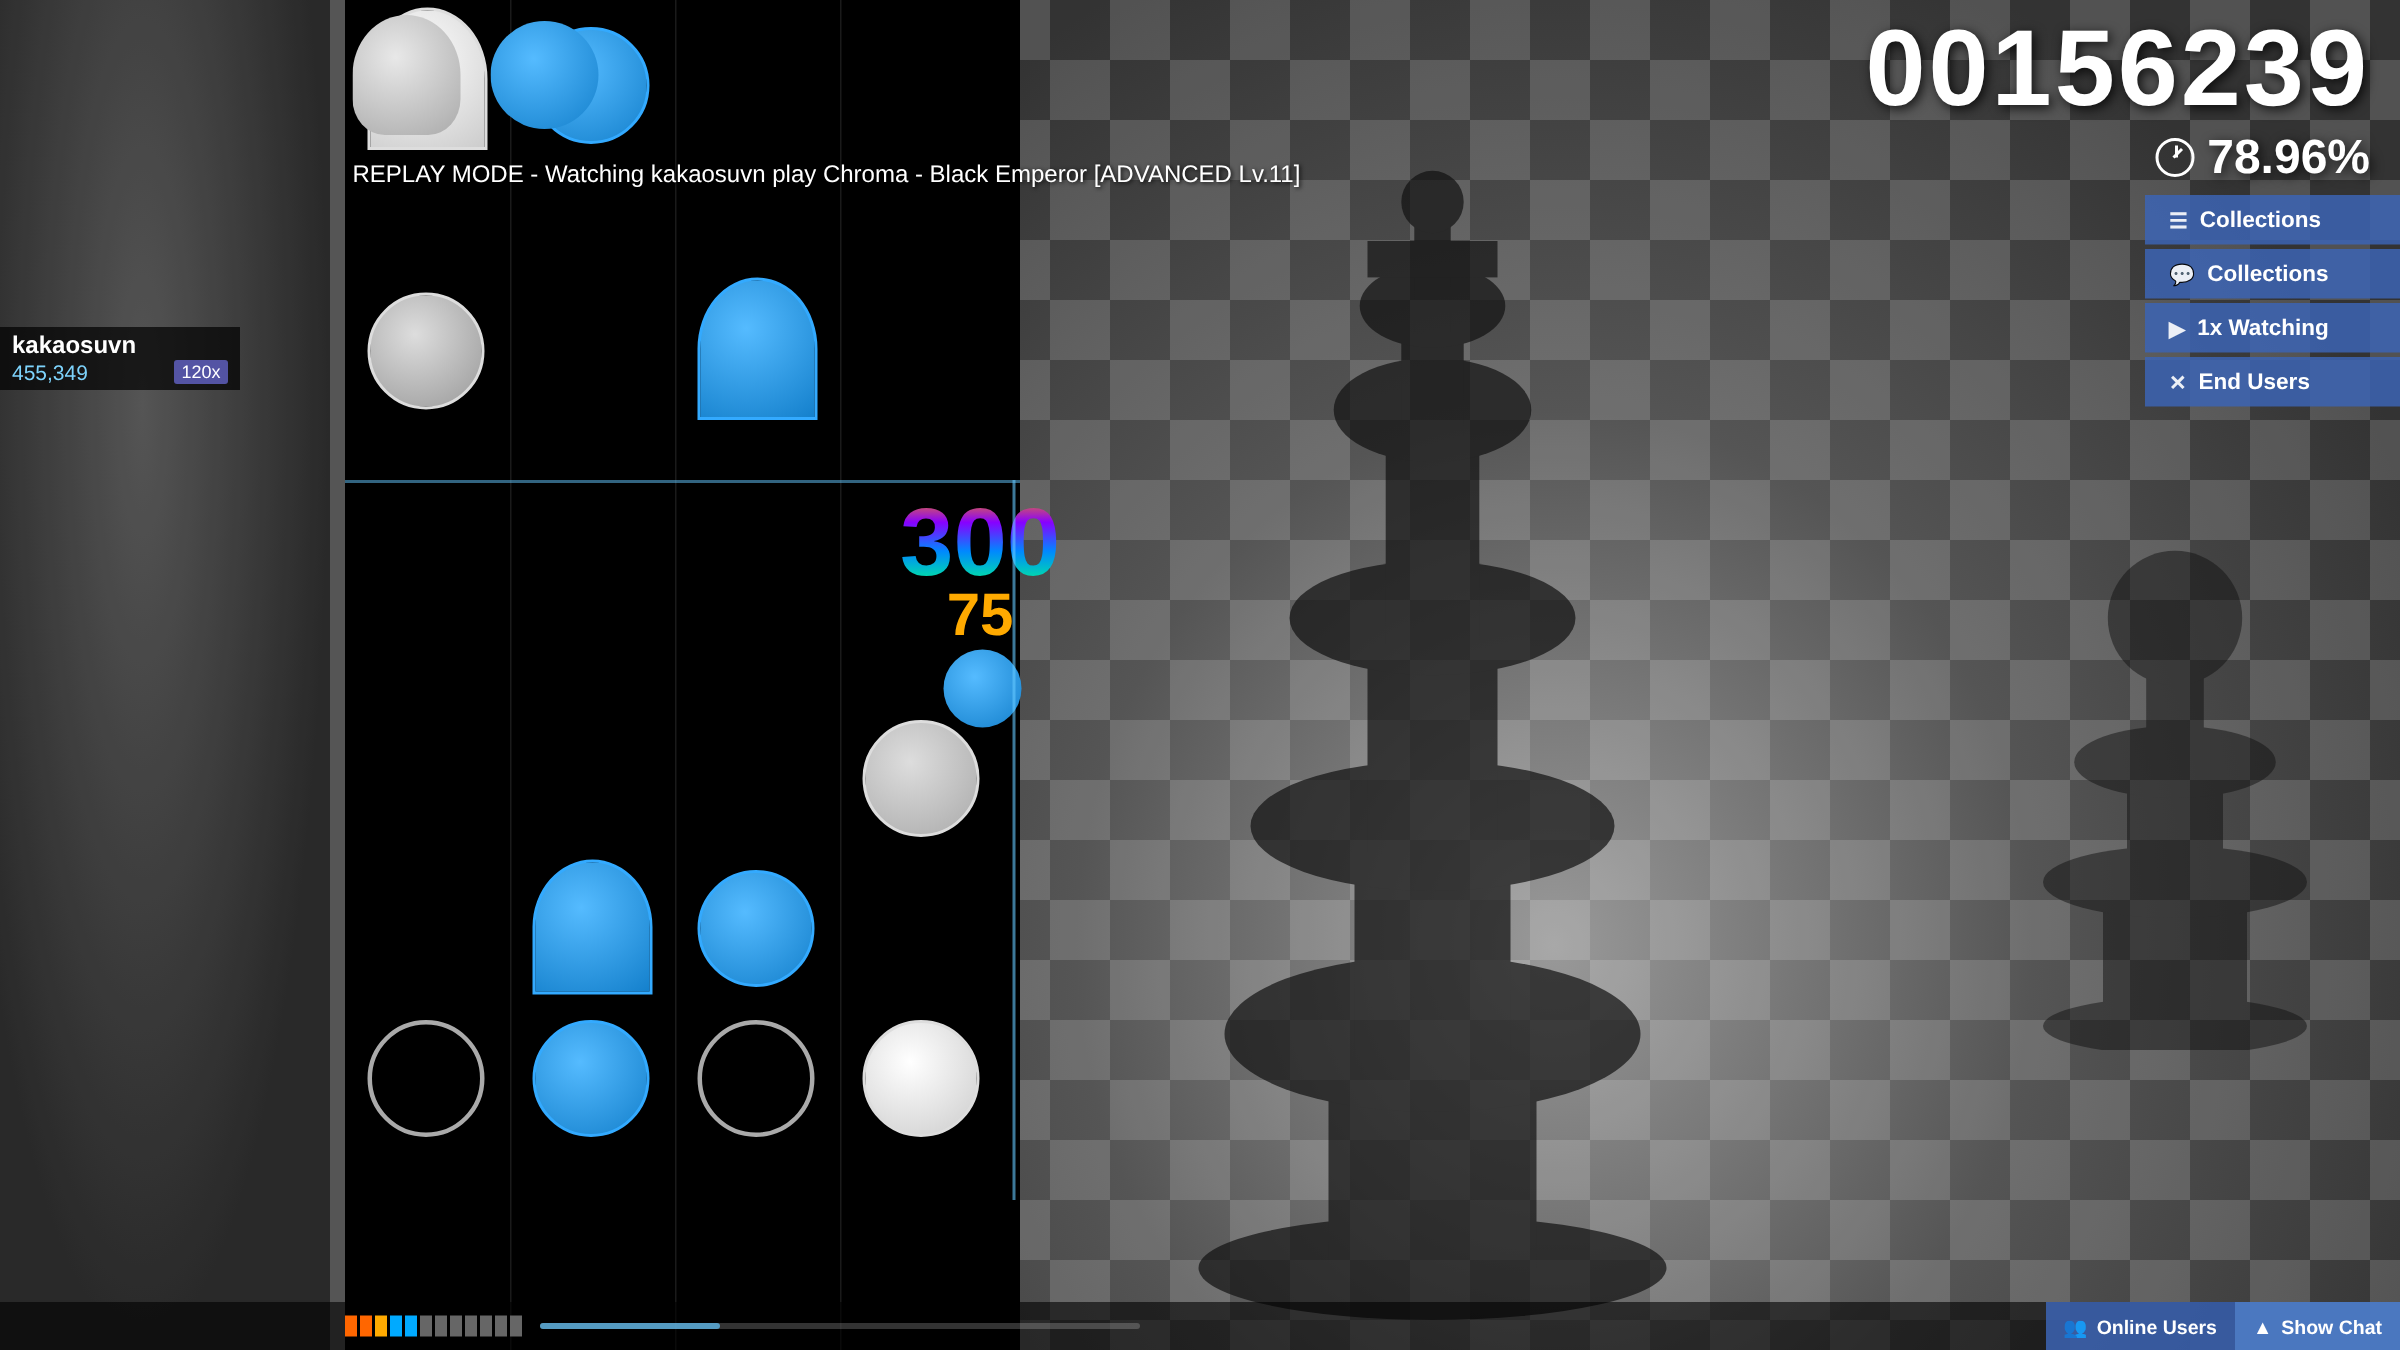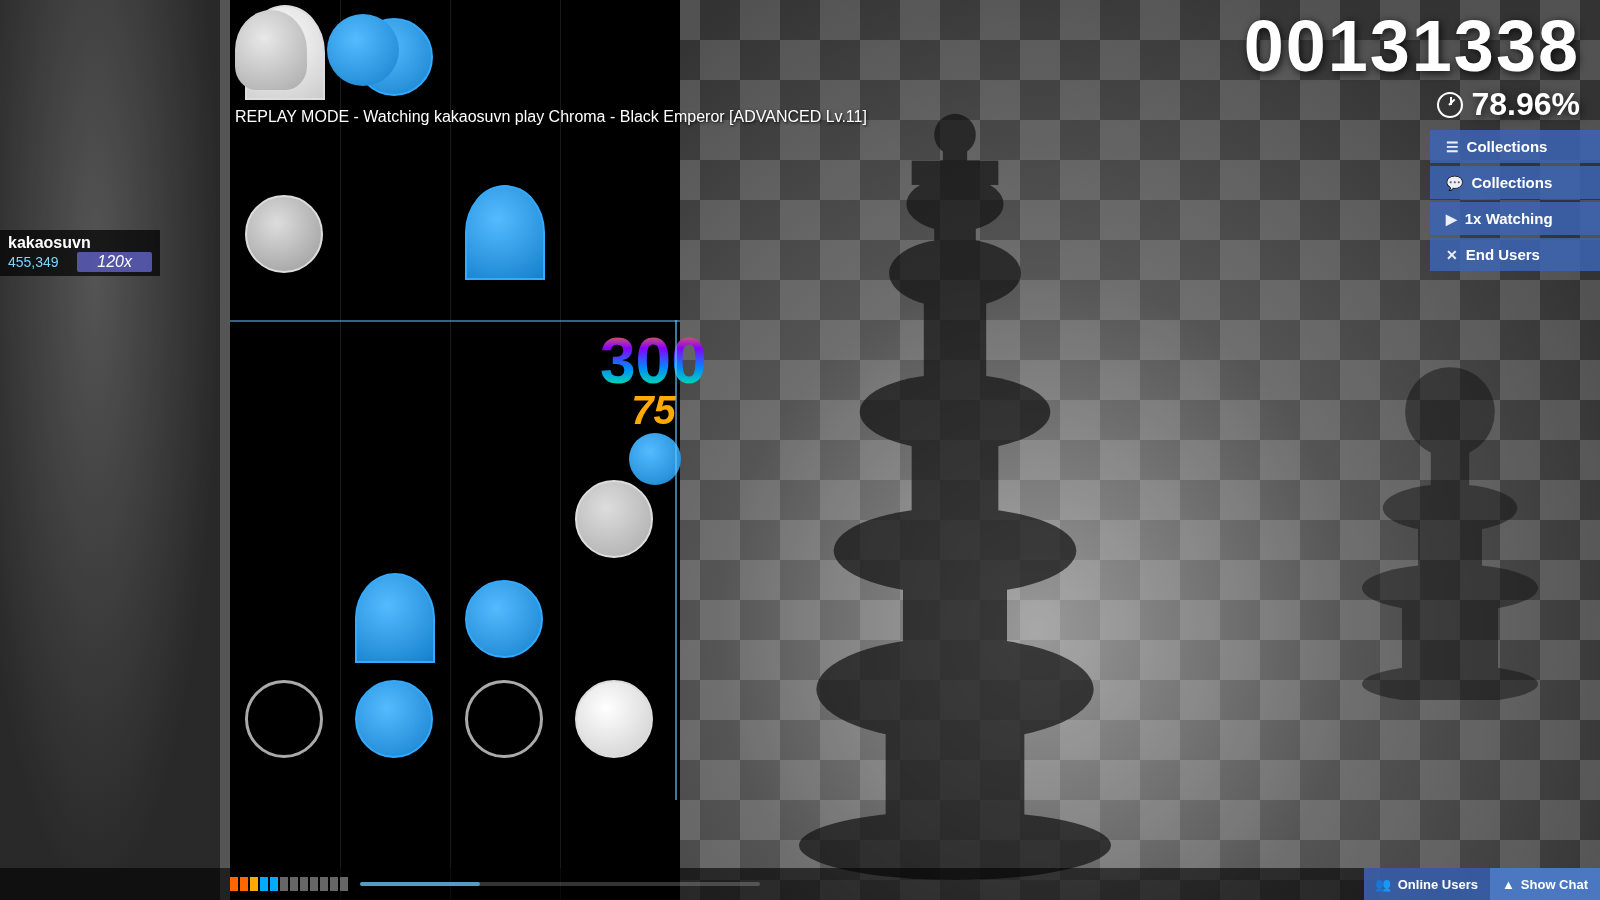--- a/index.html
+++ b/index.html
@@ -114,21 +114,21 @@
       color: #fff;
       font-size: 16px;
       z-index: 20;
       text-shadow: 1px 1px 3px rgba(0,0,0,0.9);
     }
 
     
     #player-scores {
       position: absolute;
       left: 0;
-      top: 230px;
+      top: 218px;
       z-index: 20;
       width: 160px;
     }
 
     .player-entry {
       background: rgba(0,0,0,0.7);
       padding: 4px 8px;
       margin-bottom: 2px;
     }
 
@@ -145,24 +145,23 @@
     }
 
     .player-score {
       color: #7dd3fc;
       font-size: 14px;
     }
 
     .player-combo {
       background: rgba(100,100,200,0.8);
       color: #fff;
-      font-size: 16px;
-      padding: 1px 20px;
+      font-size: 12px;
+      padding: 1px 5px;
       border-radius: 2px;
-      font-style: italic;
     }
 
     
     #right-panel {
       position: absolute;
       right: 0;
       top: 130px;
       z-index: 20;
       display: flex;
       flex-direction: column;
@@ -221,21 +220,20 @@
       -webkit-text-fill-color: transparent;
       background-clip: text;
       line-height: 1;
     }
 
     #score-75 {
       font-size: 40px;
       font-weight: 900;
       color: #ffaa00;
       margin-top: -5px;
-      font-style: italic;
     }
 
     
     #bottom-bar {
       position: absolute;
       bottom: 0;
       left: 0;
       right: 0;
       height: 32px;
       background: rgba(0,0,0,0.6);
@@ -486,21 +484,21 @@
   <div class="player-entry">
     <div class="player-name">kakaosuvn</div>
     <div class="player-score-row">
       <span class="player-score">455,349</span>
       <span class="player-combo">120x</span>
     </div>
   </div>
 </div>
 
 <div id="score-display">
-  <div id="score-number">00131338</div>
+  <div id="score-number">00156239</div>
   <div id="accuracy-row">
     <div class="clock-icon"></div>
     <span id="accuracy-number">78.96%</span>
   </div>
 </div>
 
 <div id="right-panel">
   <button class="panel-btn btn-collections">
     <span class="btn-icon">☰</span>
     <span>Collections</span>

